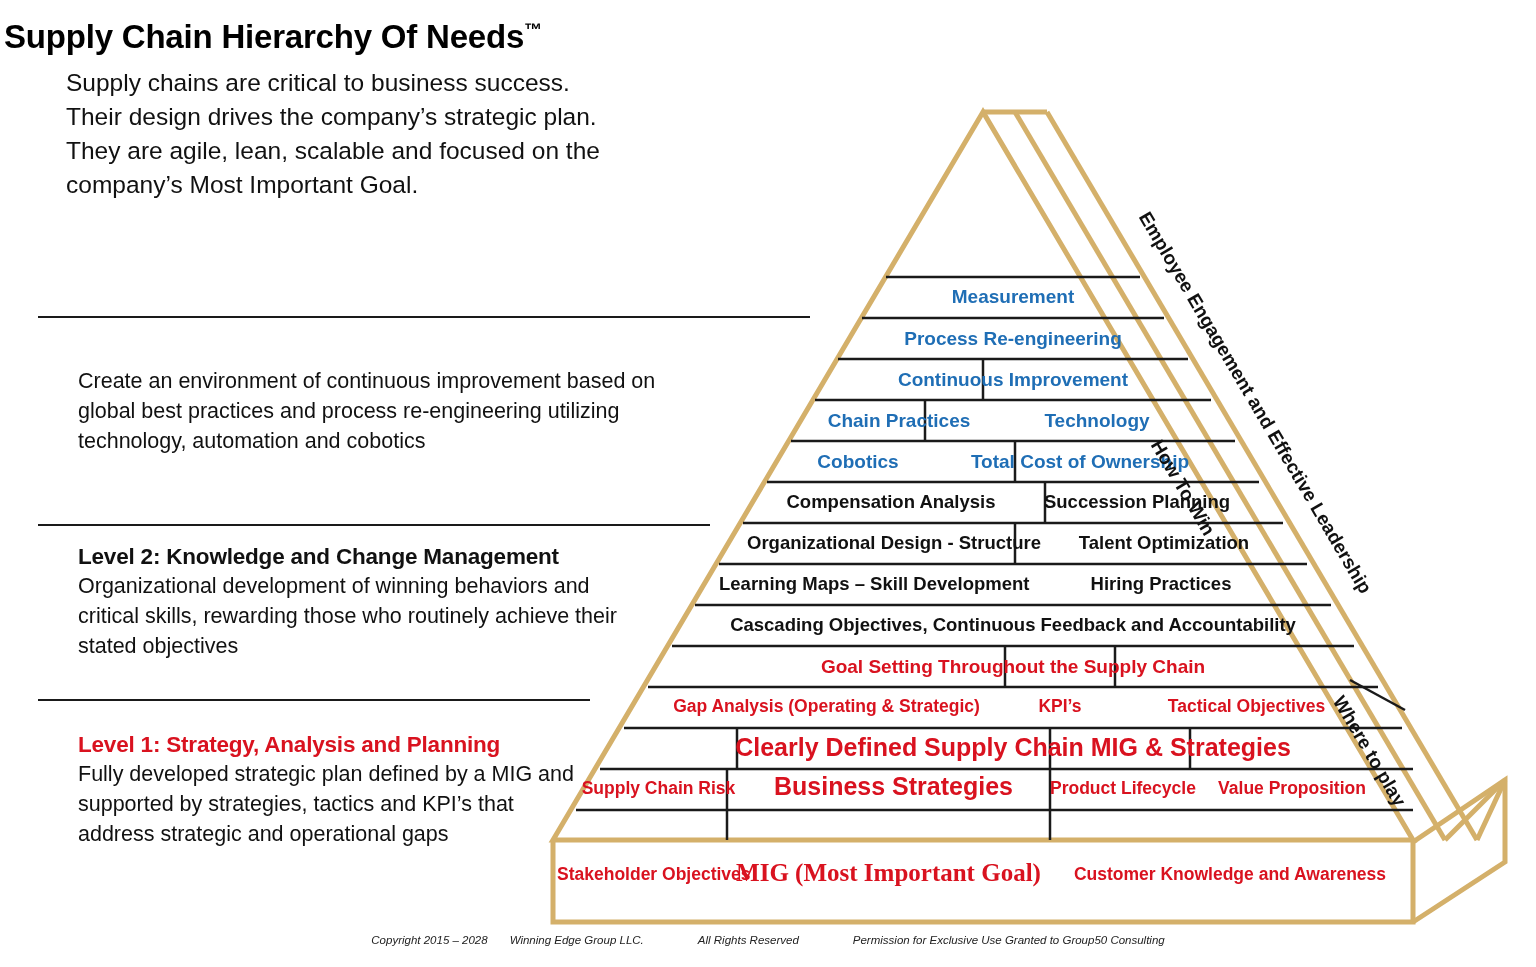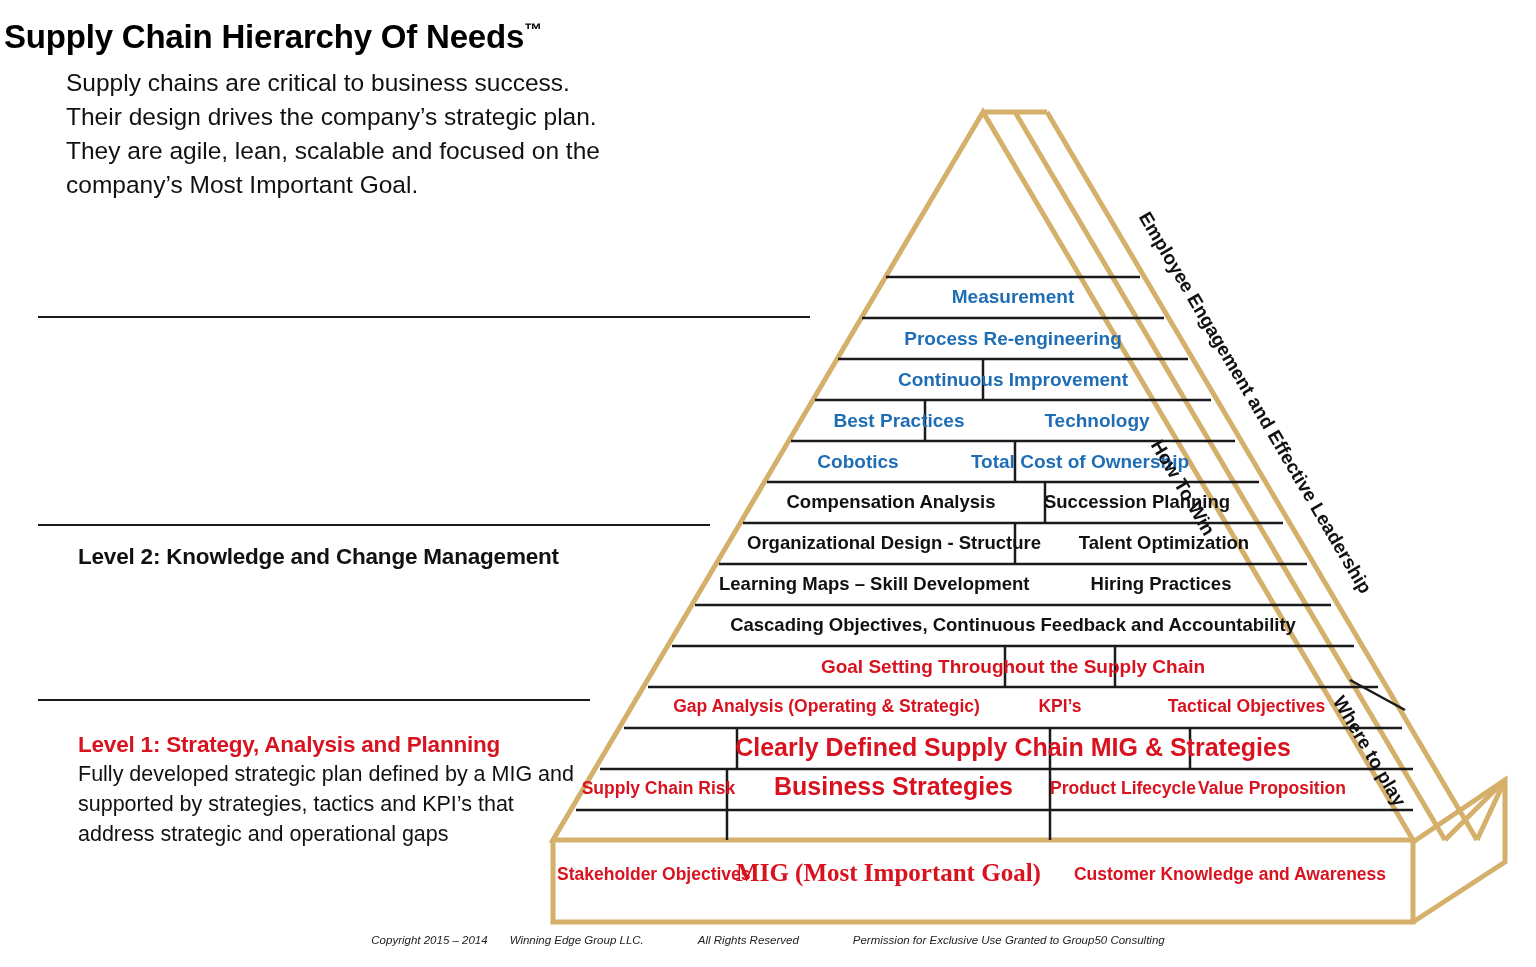--- a/index.html
+++ b/index.html
@@ -55,23 +55,25 @@
   <span>Supply Chain Hierarchy Of Needs</span><span class="tm">™</span>
 </div>
 
 <div id="intro">Supply chains are critical to business success. Their design drives the company’s strategic plan. They are agile, lean, scalable and focused on the company’s Most Important Goal.</div>
 
 <div class="rule" id="rule1"></div>
 <div class="rule" id="rule2"></div>
 <div class="rule" id="rule3"></div>
 
 <div class="lvl" id="lvl3">
+  <p>Create an environment of continuous improvement based on global best practices and process re-engineering utilizing technology, automation and cobotics</p>
 </div>
 <div class="lvl" id="lvl2">
   <h3>Level 2: Knowledge and Change Management</h3>
+  <p>Organizational development of winning behaviors and critical skills, rewarding those who routinely achieve their stated objectives</p>
 </div>
 <div class="lvl" id="lvl1">
   <h3>Level 1: Strategy, Analysis and Planning</h3>
   <p>Fully developed strategic plan defined by a MIG and supported by strategies, tactics and KPI’s that address  strategic and operational gaps</p>
 </div>
 
 <div id="pyr">
   <svg width="1020" height="860" viewBox="0 0 1020 860">
     <g id="gold" fill="none" stroke="#d4b06a" stroke-width="5" stroke-linejoin="miter">
 
@@ -124,21 +126,21 @@
     </g>
   </svg>
 
 
   <div class="rowlabel blue" style="left:381px;top:207px;width:254px;font-size:19px;">Measurement</div>
 
   <div class="rowlabel blue" style="left:357px;top:249px;width:302px;font-size:19px;">Process Re-engineering</div>
 
   <div class="rowlabel blue" style="left:333px;top:290px;width:350px;font-size:19px;">Continuous Improvement</div>
 
-  <div class="rowlabel blue" style="left:310px;top:331px;width:168px;font-size:19px;">Best Practices</div>
+  <div class="rowlabel blue" style="left:310px;top:331px;width:168px;font-size:19px;">Chain Practices</div>
   <div class="rowlabel blue" style="left:478px;top:331px;width:228px;font-size:19px;">Technology</div>
 
   <div class="rowlabel blue" style="left:286px;top:372px;width:134px;font-size:19px;">Cobotics</div>
   <div class="rowlabel blue" style="left:420px;top:372px;width:310px;font-size:19px;">Total Cost of Ownership</div>
 
   <div class="rowlabel black" style="left:262px;top:413px;width:248px;font-size:18.5px;">Compensation Analysis</div>
   <div class="rowlabel black" style="left:510px;top:413px;width:244px;font-size:18.5px;">Succession Planning</div>
 
   <div class="rowlabel black" style="left:238px;top:454px;width:302px;font-size:18.5px;">Organizational Design - Structure</div>
   <div class="rowlabel black" style="left:540px;top:454px;width:238px;font-size:18.5px;">Talent Optimization</div>
@@ -152,26 +154,26 @@
 
   <div class="rowlabel red" style="left:167px;top:577px;width:682px;font-size:19px;">Goal Setting Throughout the Supply Chain</div>
   <div class="rowlabel red" style="left:500px;top:618px;width:110px;font-size:17.5px;">KPI’s</div>
   <div class="rowlabel red" style="left:610px;top:618px;width:263px;font-size:17.5px;">Tactical Objectives</div>
 
   <div class="rowlabel red" style="left:119px;top:655px;width:778px;font-size:25px;">Clearly Defined Supply Chain MIG &amp; Strategies</div>
 
   <div class="rowlabel red" style="left:75px;top:700px;width:157px;font-size:17.5px;">Supply Chain Risk</div>
   <div class="rowlabel red" style="left:232px;top:694px;width:313px;font-size:25px;">Business Strategies</div>
   <div class="rowlabel red" style="left:545px;top:700px;width:140px;font-size:17.5px;">Product Lifecycle</div>
-  <div class="rowlabel red" style="left:685px;top:700px;width:164px;font-size:17.5px;">Value Proposition</div>
+  <div class="rowlabel red" style="left:685px;top:700px;width:164px;font-size:17.5px;padding-left:20px;">Value Proposition</div>
 
   <div class="rowlabel red" style="left:52px;top:786px;width:170px;font-size:17.5px;">Stakeholder Objectives</div>
   <div class="rowlabel red" style="left:222px;top:780px;width:323px;font-size:25px;font-family:Liberation Serif, serif;">MIG (Most Important Goal)</div>
   <div class="rowlabel red" style="left:545px;top:786px;width:360px;font-size:17.5px;">Customer Knowledge and Awareness</div>
 
   <div class="sidetxt" style="left:648px;top:128px;font-size:19px;transform:rotate(59.5deg);">Employee Engagement and Effective Leadership</div>
   <div class="sidetxt" style="left:660px;top:356px;font-size:19px;transform:rotate(59.5deg);">How To Win</div>
   <div class="sidetxt" style="left:842px;top:612px;font-size:19px;transform:rotate(59.5deg);">Where to play</div>
 </div>
 
 <div id="footer">
-  <span class="g1">Copyright 2015 – 2014</span><span class="g2">Winning Edge Group LLC.</span><span class="g3">All Rights Reserved</span><span>Permission for Exclusive Use Granted to Group50 Consulting</span>
+  <span class="g1">Copyright 2015 – 2028</span><span class="g2">Winning Edge Group LLC.</span><span class="g3">All Rights Reserved</span><span>Permission for Exclusive Use Granted to Group50 Consulting</span>
 </div>
 
 </body></html>

